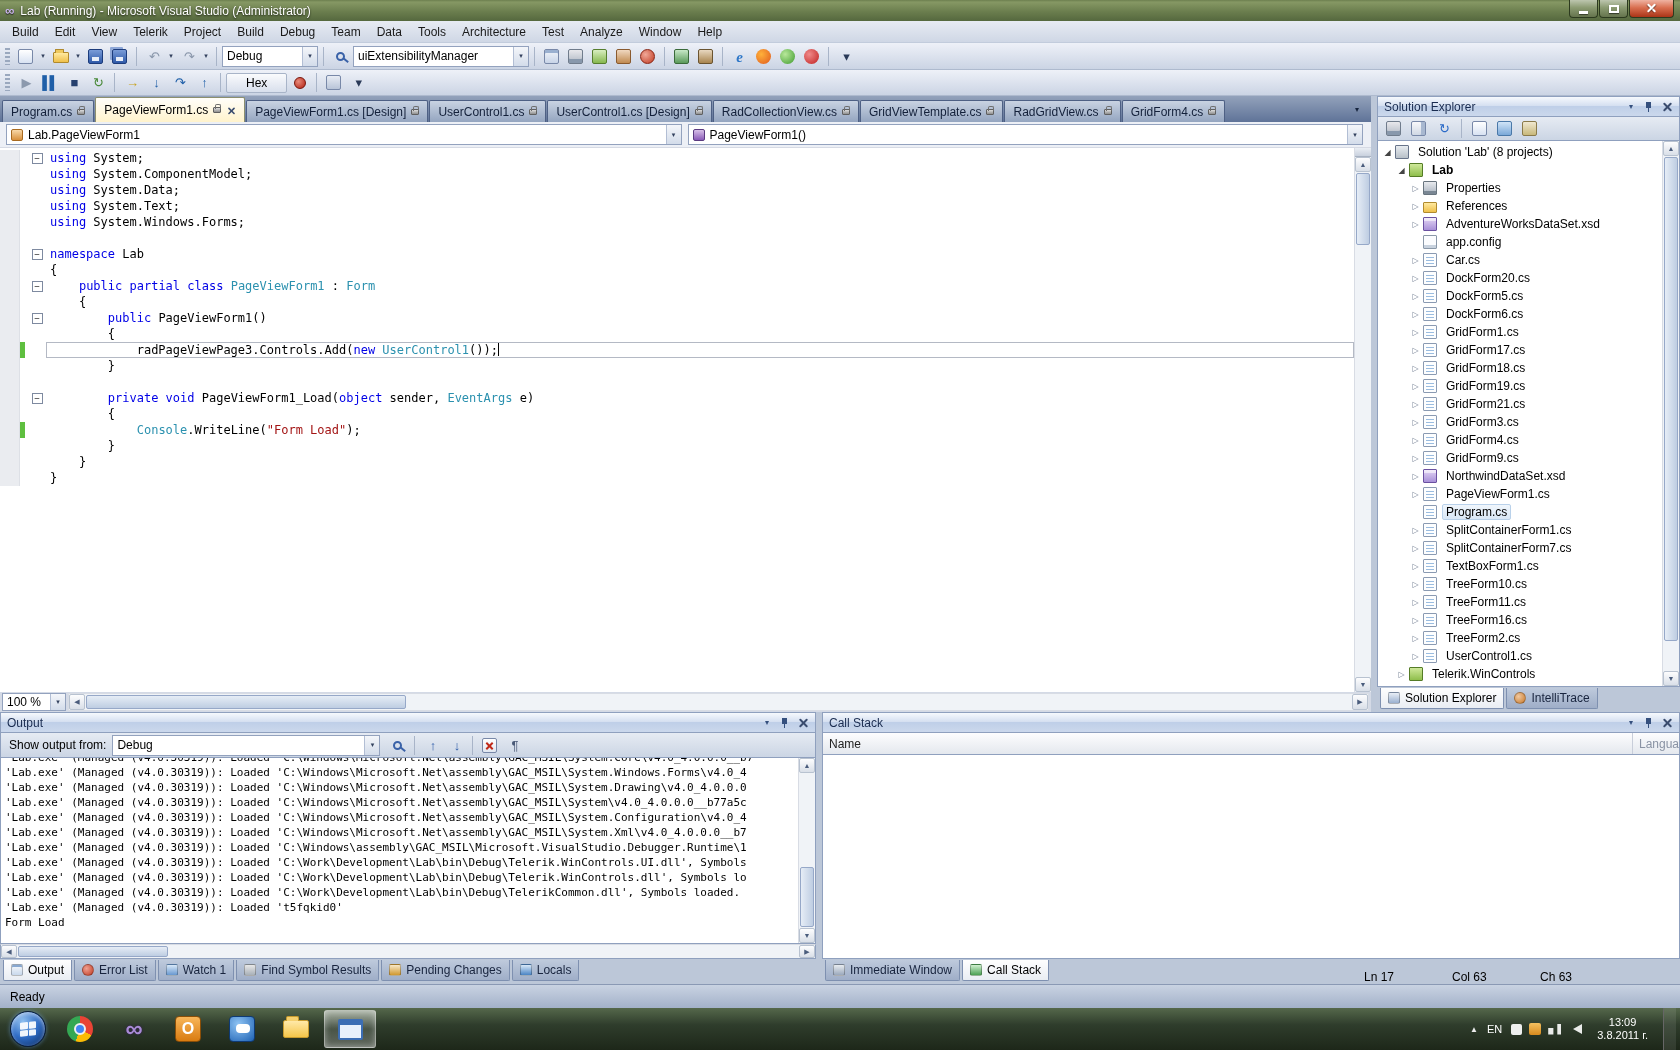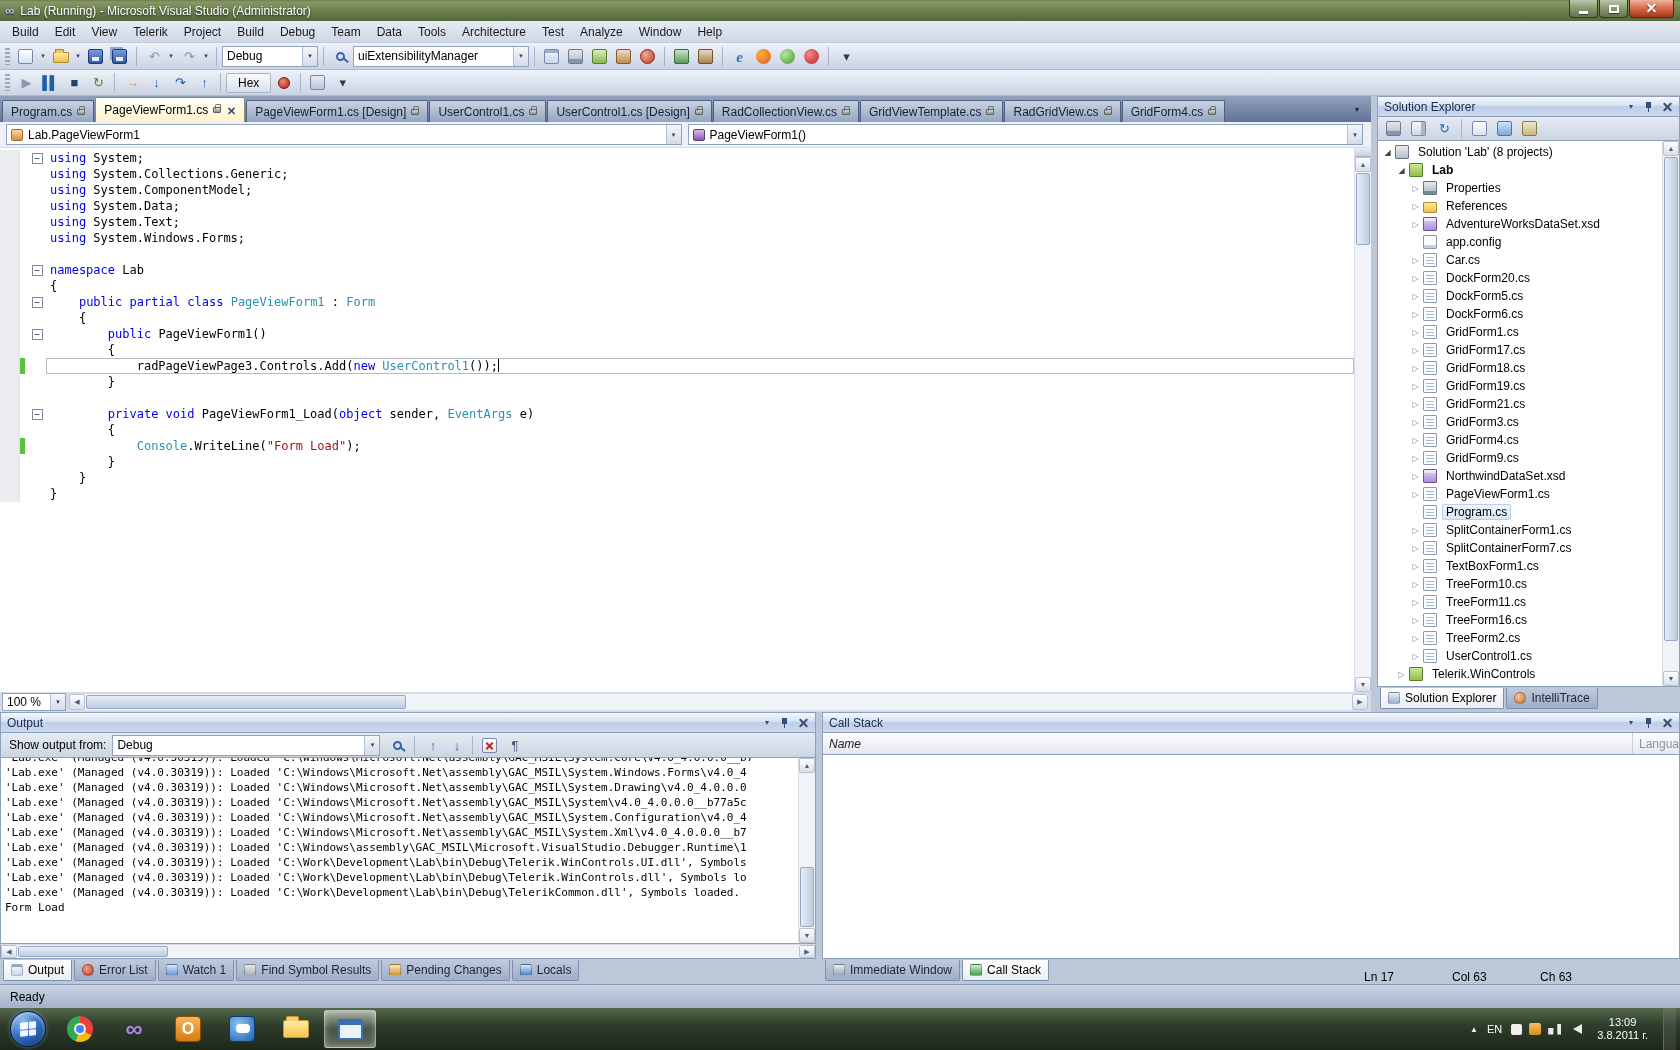--- a/index.html
+++ b/index.html
@@ -33,21 +33,21 @@
   .tb { position:absolute; left:0; right:0; display:flex; align-items:center; gap:1px; padding-left:4px;
     background:linear-gradient(#EEF1F8,#CBD4E4); border-bottom:1px solid #AEBACE; }
   .tb1 { top:43px; height:27px; }
   .tb2 { top:70px; height:26px; }
   .grip { width:5px; height:17px; margin:0 3px 0 1px;
     background:repeating-linear-gradient(180deg,#9AA8BE 0 2px,transparent 2px 4px); }
   .sep { width:1px; height:19px; background:#A8B4C8; margin:0 4px; }
   .tbi { width:23px; height:23px; border-radius:2px; display:flex; align-items:center; justify-content:center; }
   .tbi .gly { font-size:13px; line-height:1; letter-spacing:-2px; }
   .tbi-dd { width:10px; height:23px; display:flex; align-items:center; justify-content:center; font-size:7px; color:#33415E; }
-  .tb-btn { height:20px; padding:0 11px; display:flex; align-items:center; border:1px solid #A8B4C8; border-radius:2px;
+  .tb-btn { height:20px; padding:0 19px; display:flex; align-items:center; border:1px solid #A8B4C8; border-radius:2px;
     background:linear-gradient(#FAFBFD,#D8DFEC); font-size:12px; }
   .combo { height:21px; background:#fff; border:1px solid #93A2BE; display:flex; align-items:center; padding-left:4px; }
   .combo-text { flex:1; white-space:nowrap; overflow:hidden; font-size:12px; }
   .combo-arrow { width:15px; height:100%; margin-left:4px; background:linear-gradient(#F4F6FA,#D3DCEA);
     border-left:1px solid #B2BED4; display:flex; align-items:center; justify-content:center; font-size:7px; color:#33415E; }
   .icx { display:inline-block; width:15px; height:15px; border-radius:2px; }
 
   
   .ic-page { background:linear-gradient(#fff,#D8E2F2); border:1px solid #7888A8; }
   .ic-folder { height:11px; width:16px; margin-top:3px; background:linear-gradient(#FFE9A0,#EFC04A); border:1px solid #B08A2E; border-radius:1px; position:relative; }
@@ -186,21 +186,21 @@
     border:1px solid #8FA0BE; border-top:none; }
   .out-content { flex:1; position:relative; background:#fff; border:1px solid #8FA0BE; border-top:none; overflow:hidden; }
   .out-lines { position:absolute; top:0; left:4px; right:17px; bottom:0; overflow:hidden; margin-top:-8px; }
   .out-line { font-family:"DejaVu Sans Mono",monospace; font-size:11px; line-height:15px; white-space:pre; }
   .out-vscroll { position:absolute; top:0; right:0; bottom:0; width:17px; background:#F0F3F7; border-left:1px solid #D8DCE4; display:flex; flex-direction:column; }
   .out-hscroll { height:15px; display:flex; border:1px solid #8FA0BE; border-top:1px solid #D8DCE4; background:#F0F3F7; }
 
   .cspanel { position:absolute; top:712px; left:822px; right:0; height:272px; display:flex; flex-direction:column; }
   .cs-colhead { height:22px; display:flex; background:linear-gradient(#FDFDFE,#E4E8EE); border:1px solid #8FA0BE; border-top:none; }
   .cs-col { display:flex; align-items:center; padding:0 6px; color:#222; white-space:nowrap; overflow:hidden; }
-  .cs-col.name { flex:1; border-right:1px solid #C8CEDA;font-style:italic; }
+  .cs-col.name { flex:1; border-right:1px solid #C8CEDA; }
   .cs-col.lang { width:46px; color:#8A93A4; }
   .cs-content { flex:1; background:#fff; border:1px solid #8FA0BE; border-top:none; }
 
   
   .statusbar { position:absolute; top:984px; left:0; right:0; height:24px; background:linear-gradient(#C9D3E2,#A3B1C9);
     border-top:1px solid #8A99B4; display:flex; align-items:center; padding:0 10px; }
   .st-right { margin-left:auto; display:flex; }
   .st-cell { width:88px; }
   .st-cell.ins { width:42px; text-align:right;margin-top:40px; }
 
@@ -444,21 +444,20 @@
       </div>
       <div class="combo nav-combo">
         <span class="nic nic-method"></span>
         <span class="combo-text">PageViewForm1()</span>
         <span class="combo-arrow">▾</span>
       </div>
     </div>
 
     <div class="editor" id="code-editor">
         <div class="code-line"><span class="cell-ind"></span><span class="cell-change"></span><span class="cell-fold"><span class="fold-box">−</span></span><span class="cell-text"><span class="sy-k">using</span><span> System;</span></span></div>
-        <div class="code-line"><span class="cell-ind"></span><span class="cell-change"></span><span class="cell-fold"></span><span class="cell-text"><span class="sy-k">using</span><span> System.Collections.Generic;</span></span></div>
         <div class="code-line"><span class="cell-ind"></span><span class="cell-change"></span><span class="cell-fold"></span><span class="cell-text"><span class="sy-k">using</span><span> System.ComponentModel;</span></span></div>
         <div class="code-line"><span class="cell-ind"></span><span class="cell-change"></span><span class="cell-fold"></span><span class="cell-text"><span class="sy-k">using</span><span> System.Data;</span></span></div>
         <div class="code-line"><span class="cell-ind"></span><span class="cell-change"></span><span class="cell-fold"></span><span class="cell-text"><span class="sy-k">using</span><span> System.Text;</span></span></div>
         <div class="code-line"><span class="cell-ind"></span><span class="cell-change"></span><span class="cell-fold"></span><span class="cell-text"><span class="sy-k">using</span><span> System.Windows.Forms;</span></span></div>
         <div class="code-line"><span class="cell-ind"></span><span class="cell-change"></span><span class="cell-fold"></span><span class="cell-text"></span></div>
         <div class="code-line"><span class="cell-ind"></span><span class="cell-change"></span><span class="cell-fold"><span class="fold-box">−</span></span><span class="cell-text"><span class="sy-k">namespace</span><span> Lab</span></span></div>
         <div class="code-line"><span class="cell-ind"></span><span class="cell-change"></span><span class="cell-fold"></span><span class="cell-text"><span>{</span></span></div>
         <div class="code-line"><span class="cell-ind"></span><span class="cell-change"></span><span class="cell-fold"><span class="fold-box">−</span></span><span class="cell-text"><span>    </span><span class="sy-k">public</span><span> </span><span class="sy-k">partial</span><span> </span><span class="sy-k">class</span><span> </span><span class="sy-t">PageViewForm1</span><span> : </span><span class="sy-t">Form</span></span></div>
         <div class="code-line"><span class="cell-ind"></span><span class="cell-change"></span><span class="cell-fold"></span><span class="cell-text"><span>    {</span></span></div>
         <div class="code-line"><span class="cell-ind"></span><span class="cell-change"></span><span class="cell-fold"><span class="fold-box">−</span></span><span class="cell-text"><span>        </span><span class="sy-k">public</span><span> PageViewForm1()</span></span></div>
@@ -745,20 +744,21 @@
           <div class="out-line">'Lab.exe' (Managed (v4.0.30319)): Loaded 'C:\Windows\Microsoft.Net\assembly\GAC_MSIL\System.Core\v4.0_4.0.0.0__b7</div>
           <div class="out-line">'Lab.exe' (Managed (v4.0.30319)): Loaded 'C:\Windows\Microsoft.Net\assembly\GAC_MSIL\System.Windows.Forms\v4.0_4</div>
           <div class="out-line">'Lab.exe' (Managed (v4.0.30319)): Loaded 'C:\Windows\Microsoft.Net\assembly\GAC_MSIL\System.Drawing\v4.0_4.0.0.0</div>
           <div class="out-line">'Lab.exe' (Managed (v4.0.30319)): Loaded 'C:\Windows\Microsoft.Net\assembly\GAC_MSIL\System\v4.0_4.0.0.0__b77a5c</div>
           <div class="out-line">'Lab.exe' (Managed (v4.0.30319)): Loaded 'C:\Windows\Microsoft.Net\assembly\GAC_MSIL\System.Configuration\v4.0_4</div>
           <div class="out-line">'Lab.exe' (Managed (v4.0.30319)): Loaded 'C:\Windows\Microsoft.Net\assembly\GAC_MSIL\System.Xml\v4.0_4.0.0.0__b7</div>
           <div class="out-line">'Lab.exe' (Managed (v4.0.30319)): Loaded 'C:\Windows\assembly\GAC_MSIL\Microsoft.VisualStudio.Debugger.Runtime\1</div>
           <div class="out-line">'Lab.exe' (Managed (v4.0.30319)): Loaded 'C:\Work\Development\Lab\bin\Debug\Telerik.WinControls.UI.dll', Symbols</div>
           <div class="out-line">'Lab.exe' (Managed (v4.0.30319)): Loaded 'C:\Work\Development\Lab\bin\Debug\Telerik.WinControls.dll', Symbols lo</div>
           <div class="out-line">'Lab.exe' (Managed (v4.0.30319)): Loaded 'C:\Work\Development\Lab\bin\Debug\TelerikCommon.dll', Symbols loaded.</div>
+          <div class="out-line">'Lab.exe' (Managed (v4.0.30319)): Loaded 't5fqkid0'</div>
           <div class="out-line">Form Load</div>
         </div>
       <div class="out-vscroll">
         <div class="sb-btn">▲</div>
         <div class="sb-track">
             <div class="sb-thumb" style="bottom:1px;height:60px;"></div>
           </div>
         <div class="sb-btn">▼</div>
       </div>
     </div>

